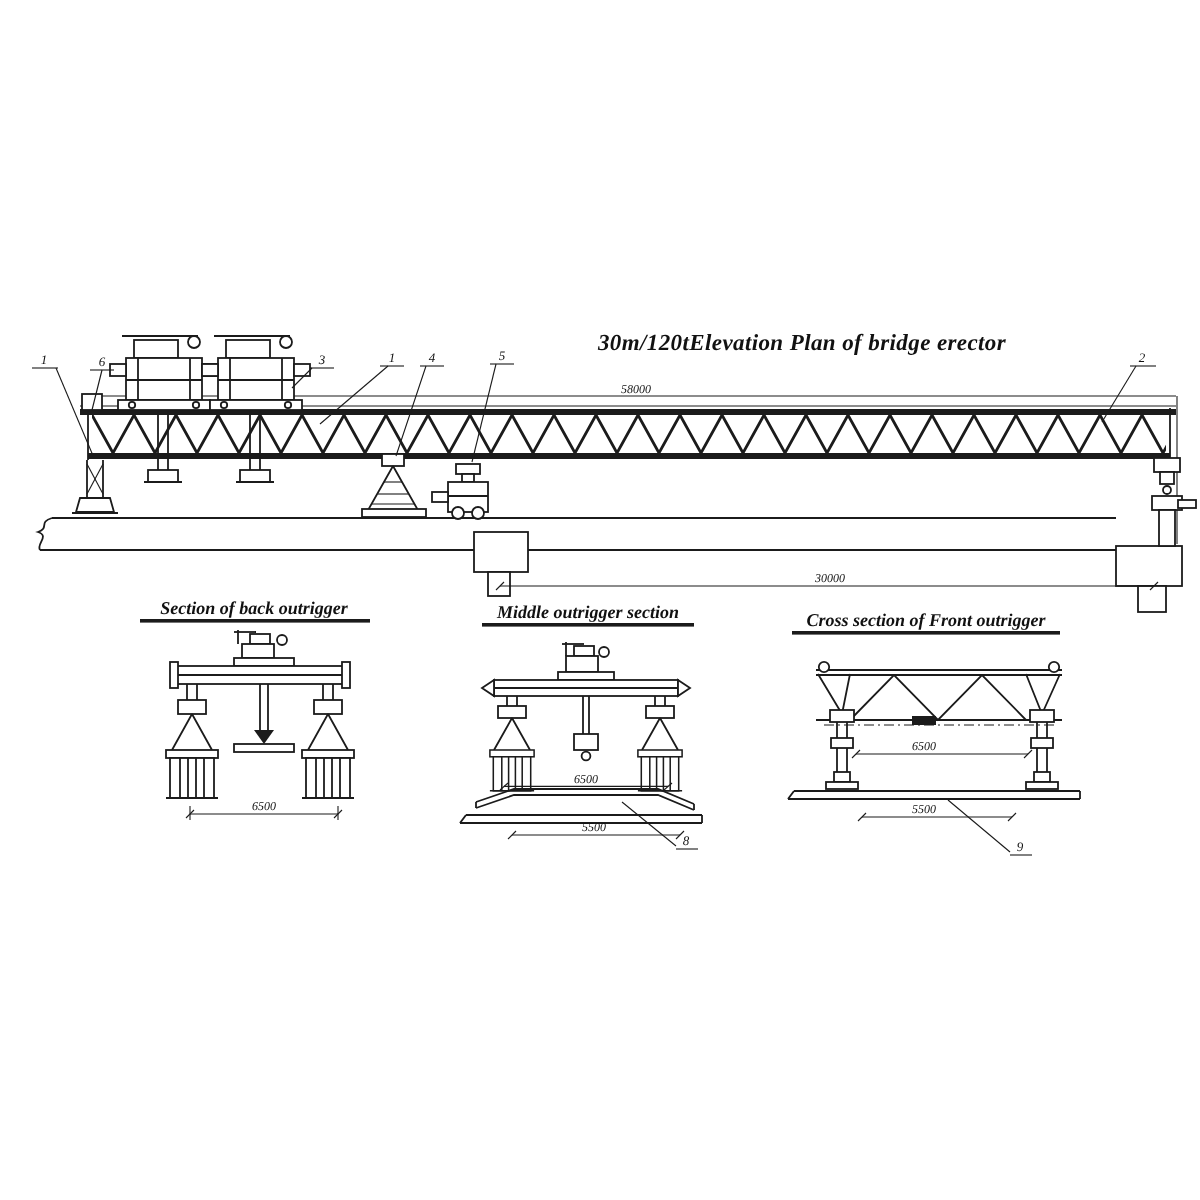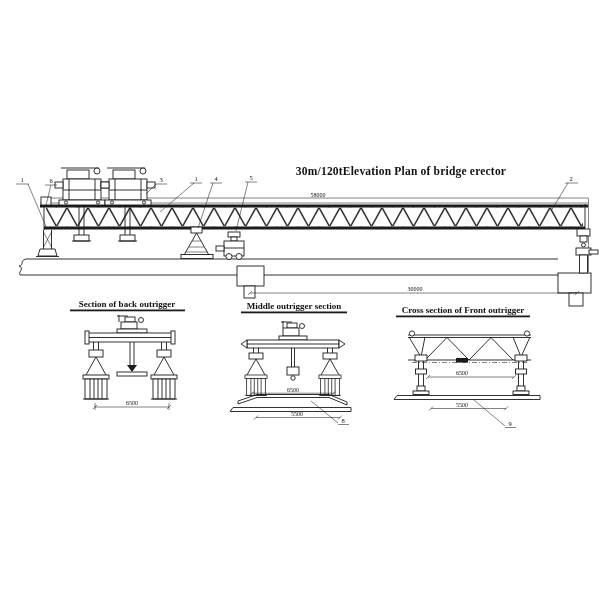--- a/index.html
+++ b/index.html
@@ -1,16 +1,16 @@
 <!DOCTYPE html>
 <html><head>
 <meta charset="utf-8">
 <style>
   html,body{margin:0;padding:0;background:#fff;}
-  .page{width:600px;height:512px;position:relative;background:#fff;overflow:hidden;}
+  .page{width:600px;height:512px;position:relative;background:#fff;overflow:hidden;font-style:italic;}
   svg{position:absolute;left:0;top:0;}
   svg .ln{stroke:#1b1b1b;fill:none;stroke-width:.9;}
   svg .thin{stroke:#1b1b1b;fill:none;stroke-width:.55;}
   svg .w{fill:#fff;stroke:#1b1b1b;stroke-width:.9;}
   svg .dark{fill:#1b1b1b;stroke:none;}
   svg text{font-family:"Liberation Serif","DejaVu Serif",serif;fill:#111;}
   .t-main{font-size:11.5px;font-weight:bold;letter-spacing:.2px;}
   .t-sec{font-size:9px;font-weight:bold;}
   .t-dim{font-size:6px;}
   .t-call{font-size:6.5px;}

